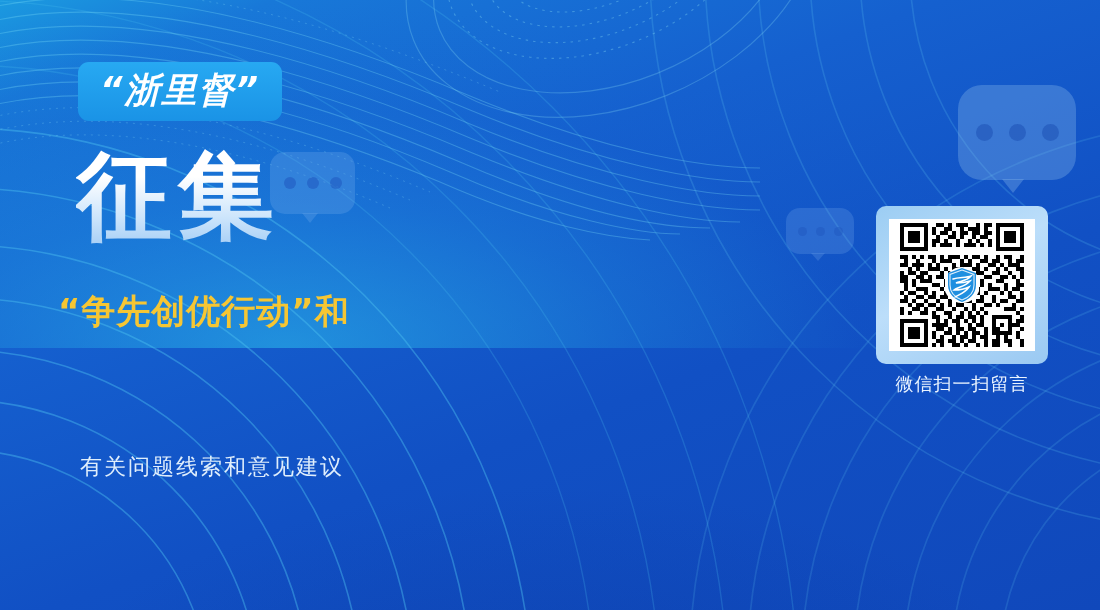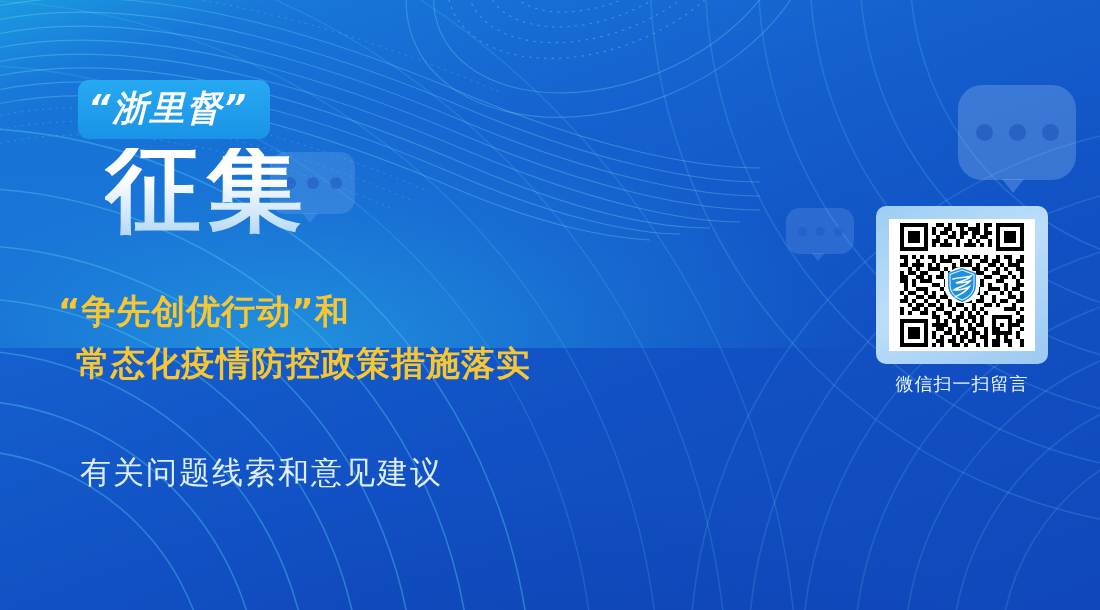--- a/index.html
+++ b/index.html
@@ -70,68 +70,67 @@
 
   .bubble-sm { left:786px; top:208px; width:68px; height:46px; }
   .bubble-sm .body { background:rgba(130,180,240,0.22); border-radius:14px; gap:9px; }
   .bubble-sm i { width:9px; height:9px; background:#1f58c0; opacity:.5; }
   .bubble-sm .tail { left:25px; bottom:-7px; border-left:7px solid transparent;border-right:7px solid transparent;border-top:8px solid rgba(130,180,240,0.22); }
 
   
   .content { position:absolute; left:0; top:0; width:860px; height:610px; }
 
   .badge {
-    position:absolute; left:78px; top:80px;
+    position:absolute; left:78px; top:62px;
     background:linear-gradient(180deg,#27a9f2 0%,#1a93e6 100%);
     border-radius:11px;
-    padding:11px 22px 13px 10px;
+    padding:11px 22px 13px 22px;
     color:#ffffff;
     font-family:"DejaVu Sans","Liberation Sans",sans-serif;
     font-weight:bold;
     font-size:35px;
     letter-spacing:2px;
     line-height:1;
     font-style:italic;
     white-space:nowrap;
   }
 
   .zhengji {
     position:absolute; left:76px; top:148px;
-    font-family:Liberation Mono, monospace;
+    font-family:Liberation Sans, sans-serif;
     font-weight:bold;
     font-size:96px;
     line-height:1;
     letter-spacing:6px;
     background:linear-gradient(180deg,#ffffff 0%,#ffffff 30%,#c9e3fb 75%,#a9d0f6 100%);
     -webkit-background-clip:text;
     background-clip:text;
     color:transparent;
     white-space:nowrap;
-    margin-left:29px;
   }
 
   .headline {
     position:absolute; left:58px; top:286px;
     width:800px;
   }
   .headline .hl {
     color:#f6c633;
     font-family:"DejaVu Sans","Liberation Sans",sans-serif;
     font-weight:bold;
     font-size:34px;
     line-height:1.52;
     letter-spacing:1px;
     white-space:nowrap;
   }
   .headline .hl2 { margin-left:18px; }
 
   .subtitle {
     position:absolute; left:80px; top:452px;
     color:#dfeefc;
-    font-size:31px;
+    font-size:22px;
     letter-spacing:2px;
     font-family:"DejaVu Sans","Liberation Sans",sans-serif;
     white-space:nowrap;
   }
 
   
   .qr-card {
     position:absolute; left:876px; top:206px;
     width:172px; height:158px;
     border-radius:10px;
@@ -272,21 +271,20 @@
       </div>
     <div class="tail"></div>
   </div>
 
   <div class="content">
     <div class="badge">“浙里督”</div>
     <div class="zhengji">征集</div>
 
     <div class="headline">
       <div class="hl">“争先创优行动”和</div>
-      <div class="hl hl2">常态化疫情防控政策措施落实</div>
     </div>
 
     <div class="subtitle">有关问题线索和意见建议</div>
   </div>
 
   <div class="qr-card">
     <div class="qr-white">
       <svg width="132" height="132" viewBox="0 0 33 33" shape-rendering="crispEdges">
         <rect width="33" height="33" fill="#ffffff"></rect>
         <g fill="#000000">

